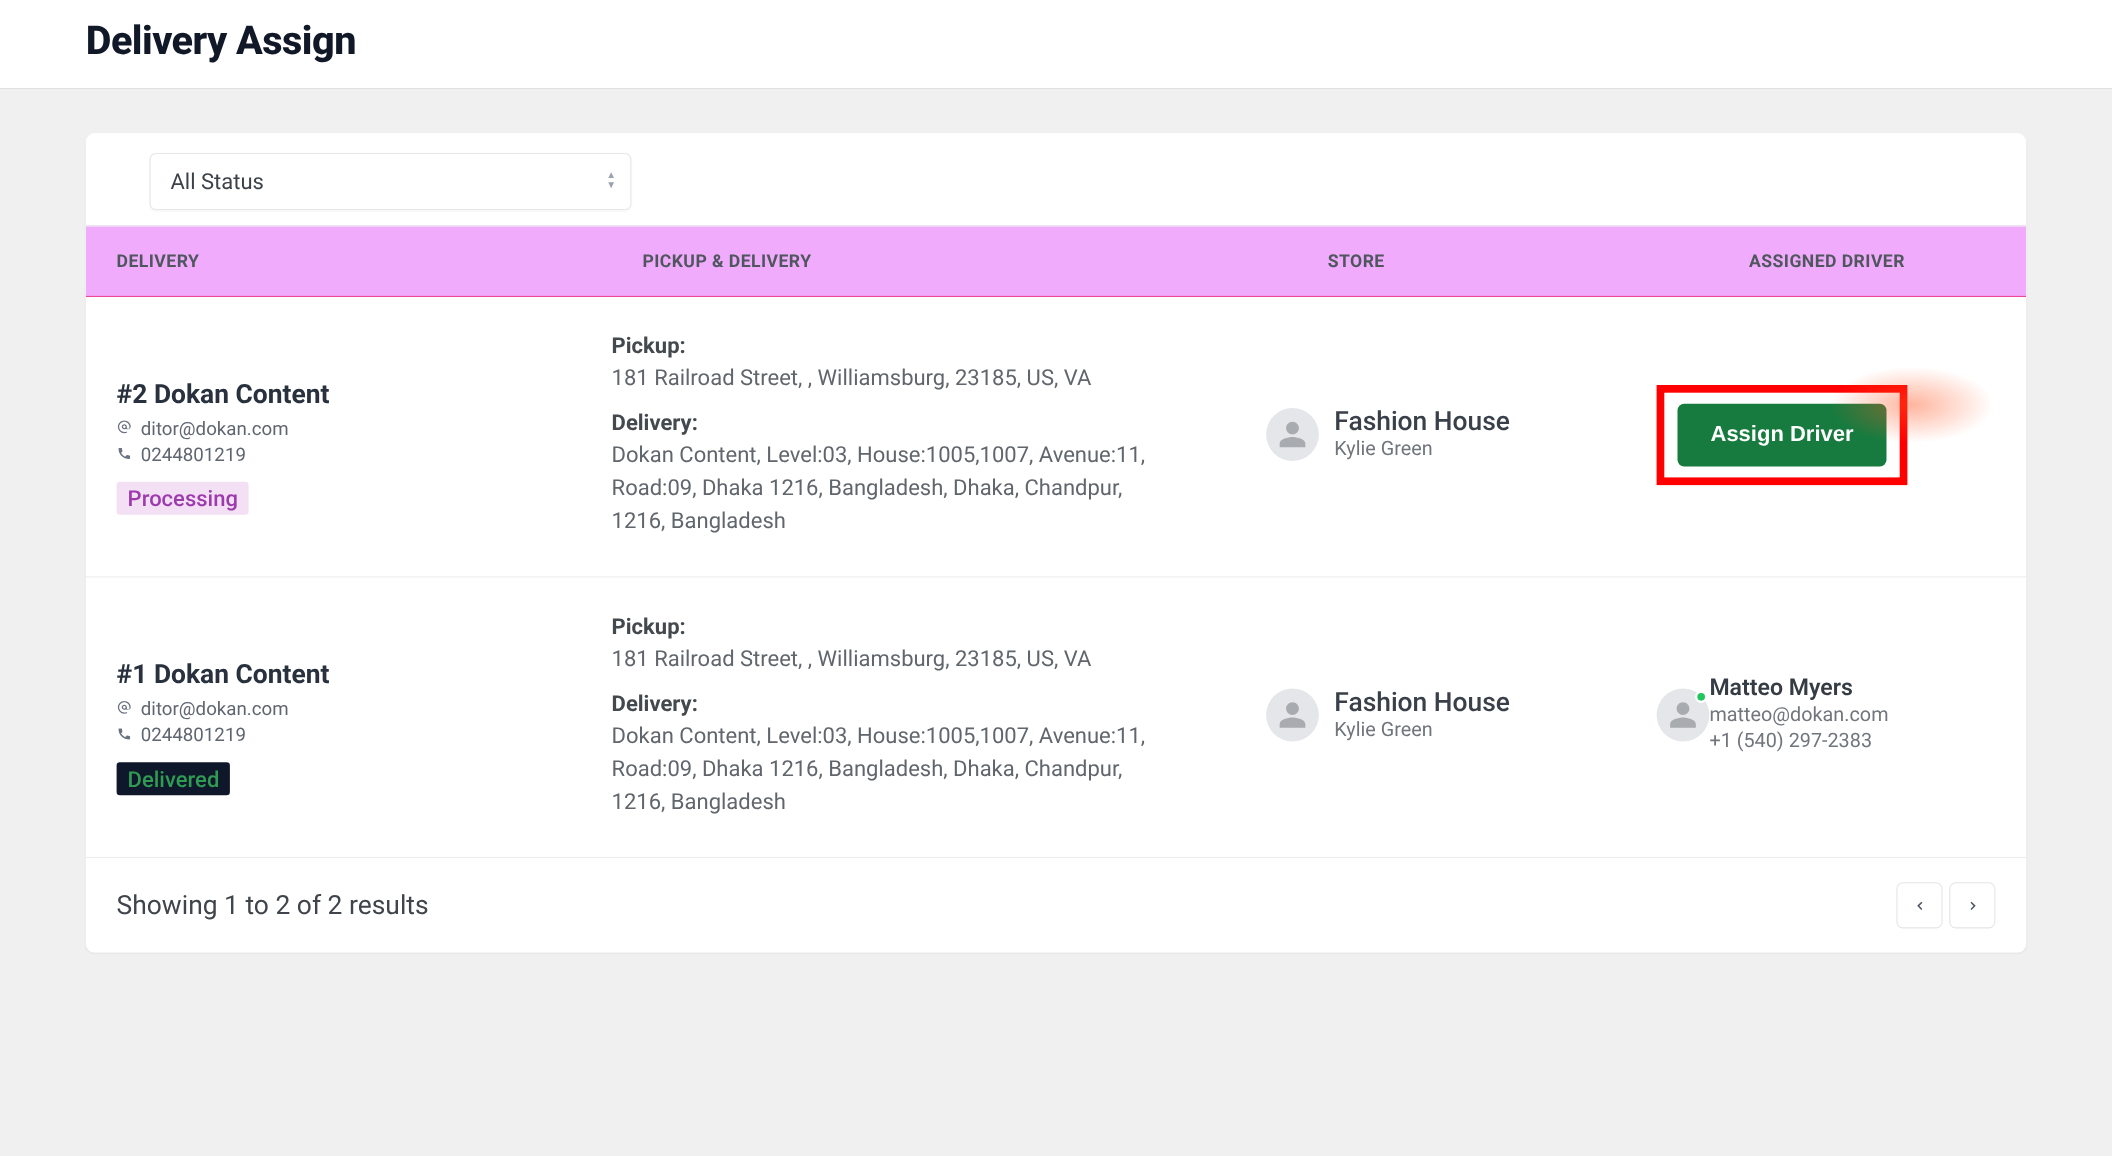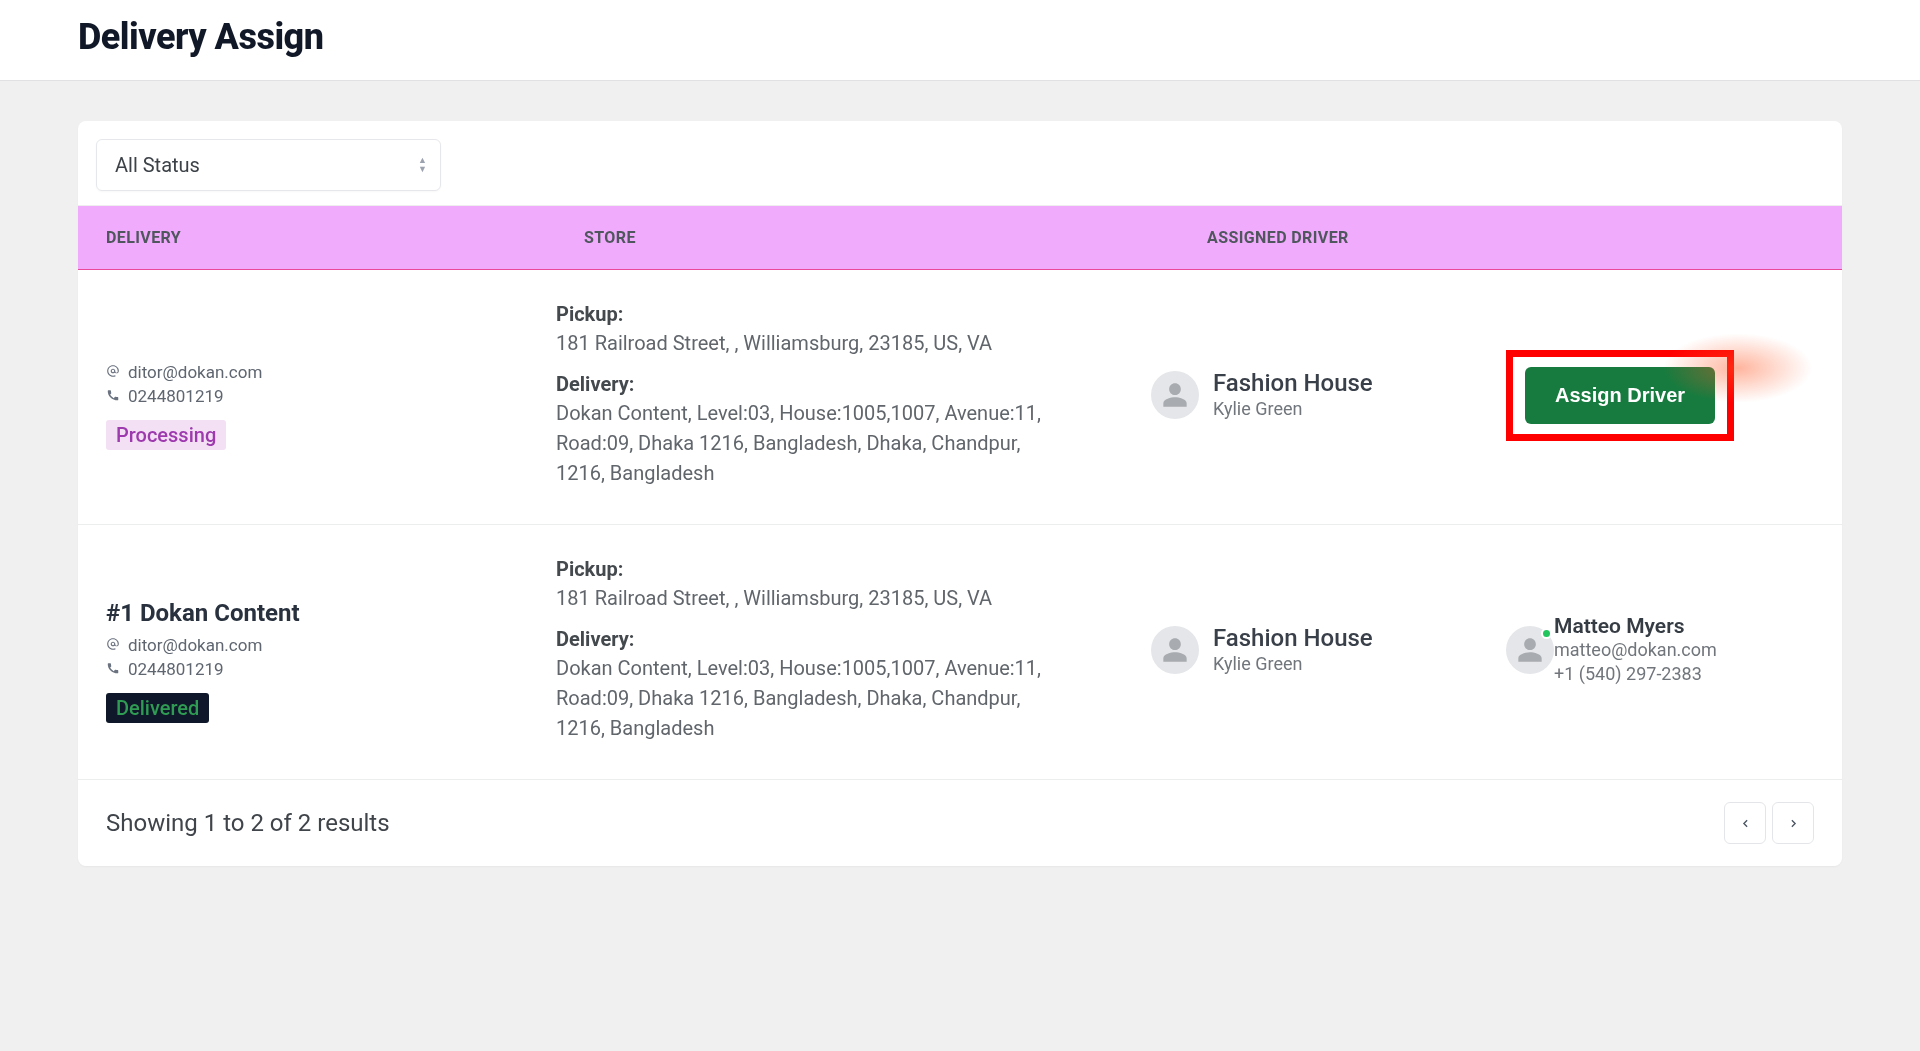--- a/index.html
+++ b/index.html
@@ -43,21 +43,22 @@
       background: #ffffff;
       border-radius: 8px;
       box-shadow: 0 1px 2px rgba(0,0,0,0.04);
       overflow: hidden;
     }
     .filter-row {
       padding: 18px 18px 14px 18px;
     }
     .select-wrap {
       position: relative;
-      width: 345px;
+      width: 438px;
+      margin-left: 40px;
     }
     .select {
       width: 100%;
       border: 1px solid #e5e7eb;
       border-radius: 6px;
       background: #ffffff;
       padding: 13px 40px 13px 18px;
       font-size: 20px;
       color: #3c4248;
       cursor: pointer;
@@ -279,27 +280,28 @@
           <div class="select">All Status</div>
           <div class="select-chevron">
             <span>▲</span>
               <span>▼</span>
           </div>
         </div>
       </div>
 
       <div class="thead">
         <div class="th">DELIVERY</div>
+        <div class="th">PICKUP &amp; DELIVERY</div>
         <div class="th">STORE</div>
         <div class="th">ASSIGNED DRIVER</div>
       </div>
 
       <div id="rows">
           <div class="trow">
-            <div class="delivery-col"><div class="muted-line">
+            <div class="delivery-col"><div class="order-title">#2 Dokan Content</div><div class="muted-line">
                 <span><svg class="icon" viewBox="0 0 24 24">
                     <path d="M12 2C6.48 2 2 6.48 2 12s4.48 10 10 10c1.66 0 3.22-.41 4.6-1.12l-.9-1.74C14.6 19.67 13.34 20 12 20c-4.41 0-8-3.59-8-8s3.59-8 8-8 8 3.59 8 8v1c0 1.1-.9 2-2 2s-2-.9-2-2v-1c0-2.21-1.79-4-4-4s-4 1.79-4 4 1.79 4 4 4c1.02 0 1.95-.39 2.66-1.02C15.22 15.2 16.52 16 18 16c2.21 0 4-1.79 4-4v-1C22 6.48 17.52 2 12 2zm0 12c-1.1 0-2-.9-2-2s.9-2 2-2 2 .9 2 2-.9 2-2 2z"></path>
                   </svg></span>
                 <span>ditor@dokan.com</span>
               </div><div class="muted-line">
                 <span><svg class="icon" viewBox="0 0 24 24">
                     <path d="M6.62 10.79a15.053 15.053 0 006.59 6.59l2.2-2.2a1 1 0 011.01-.24c1.12.37 2.33.57 3.58.57a1 1 0 011 1V20a1 1 0 01-1 1C10.07 21 3 13.93 3 5a1 1 0 011-1h3.49a1 1 0 011 1c0 1.25.2 2.46.57 3.58a1 1 0 01-.24 1.01l-2.2 2.2z"></path>
                   </svg></span>
                 <span>0244801219</span>
               </div><span class="status-badge status-processing">Processing</span></div>

